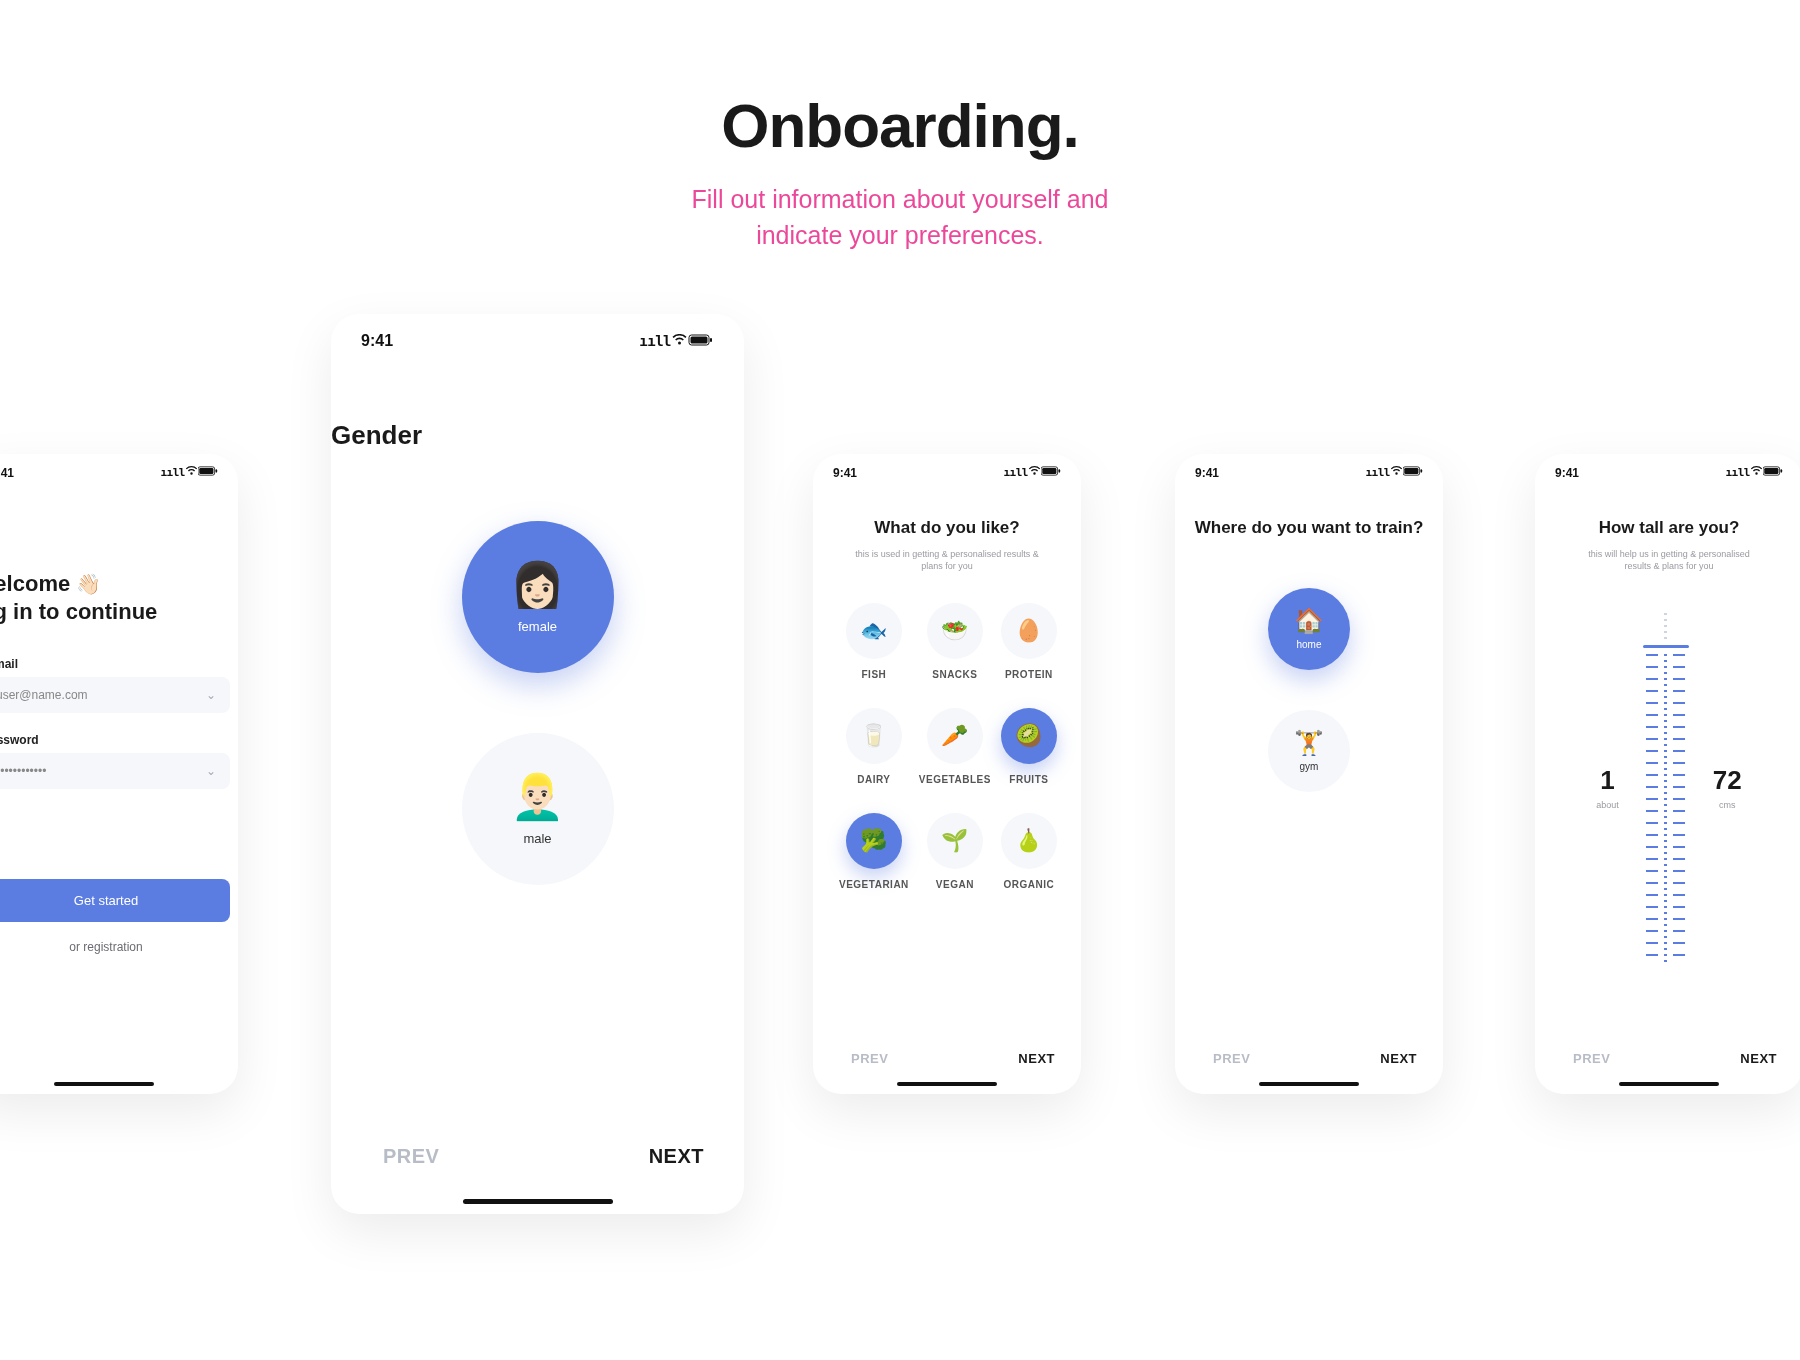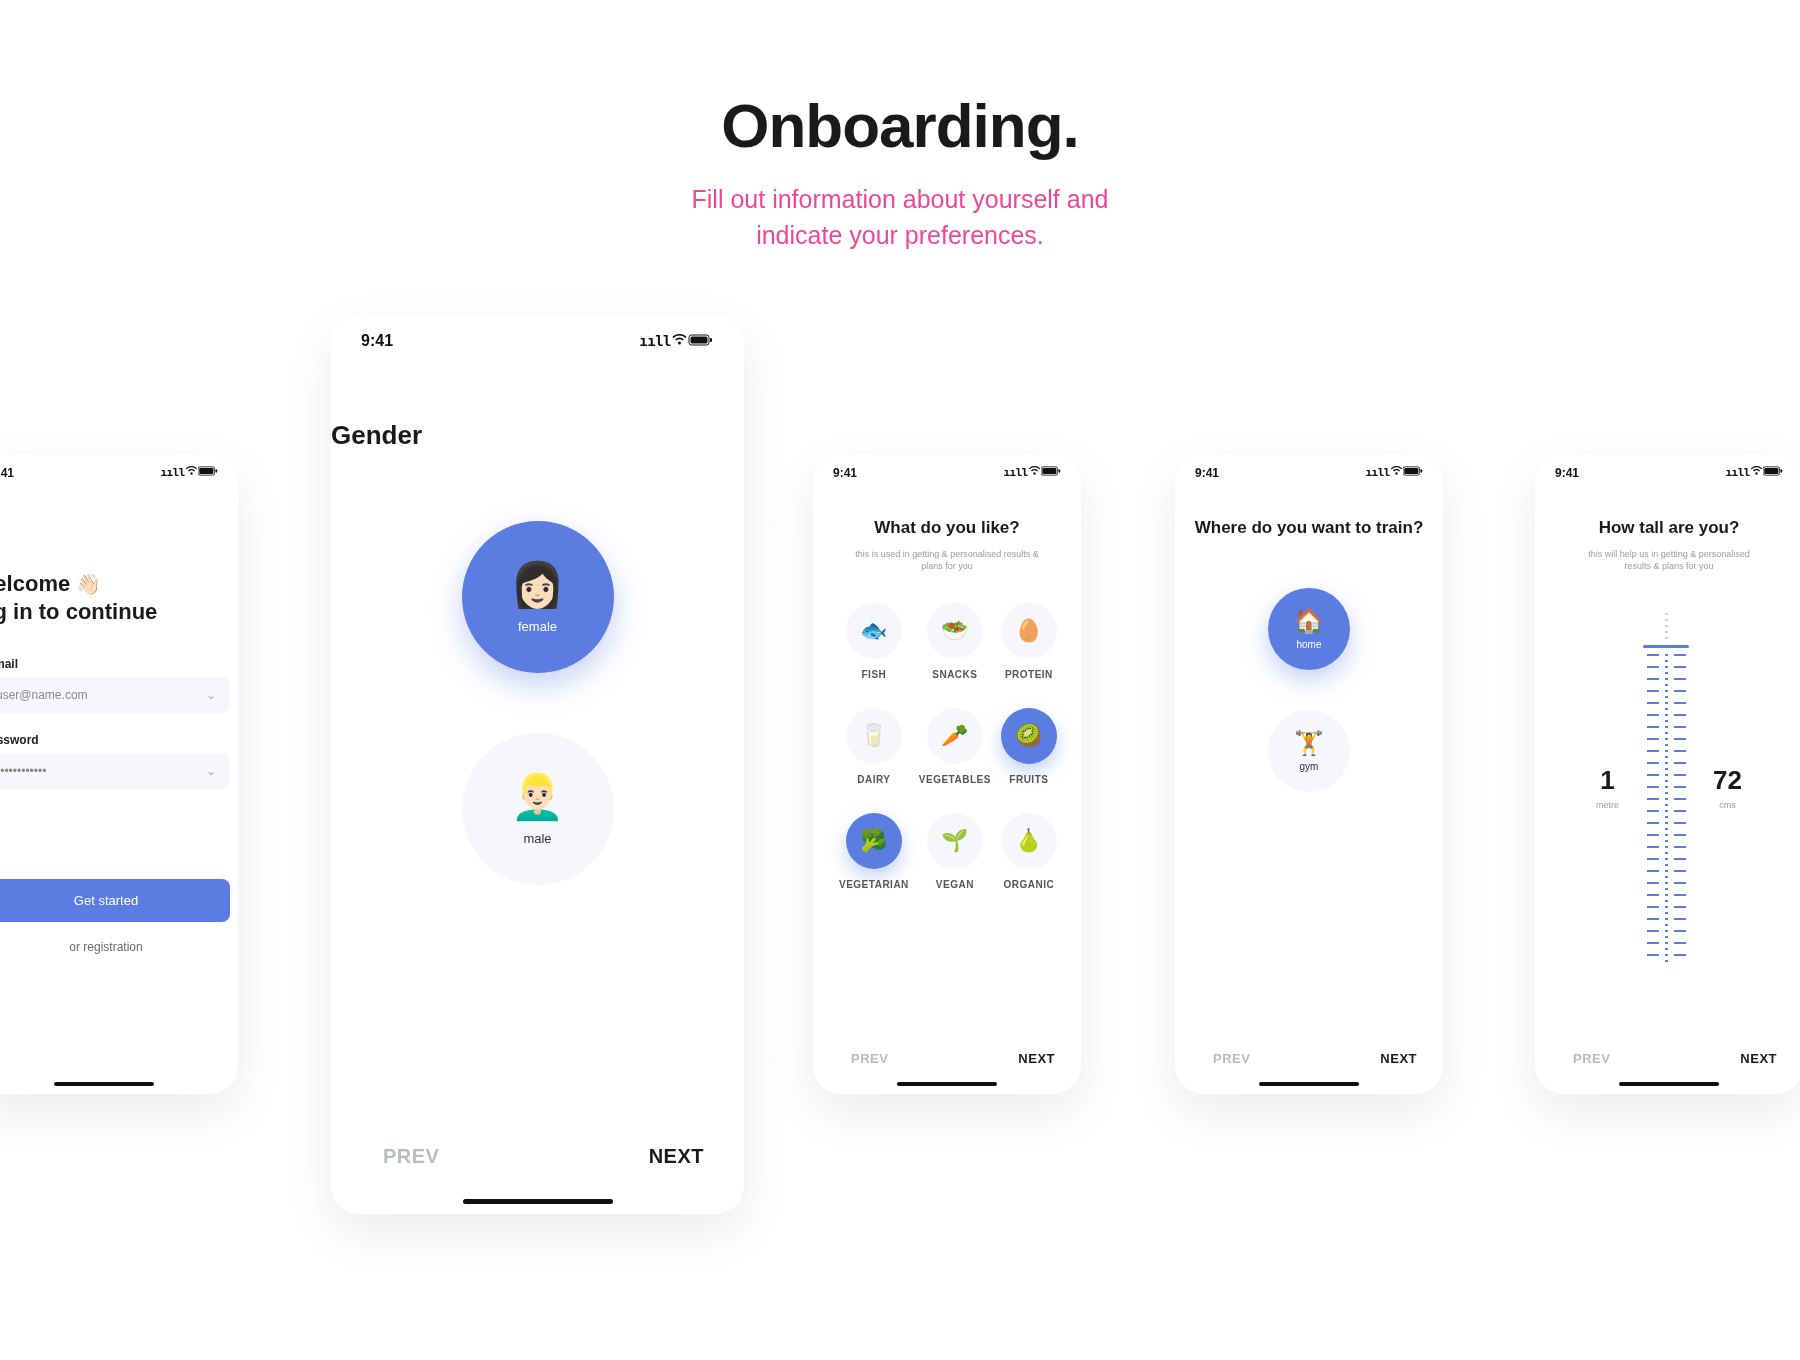--- a/index.html
+++ b/index.html
@@ -451,21 +451,21 @@
               <rect x="1.5" y="2.5" width="17" height="7" rx="1.5" fill="#111"></rect>
               <rect x="21" y="4" width="2" height="4" rx="1" fill="#111"></rect>
             </svg></span>
       </span>
     </div>
     <div class="screen-title-sm">How tall are you?</div>
     <div class="screen-subtitle-sm">this will help us in getting &amp; personalised results &amp; plans for you</div>
     <div class="height-body">
       <div class="height-unit">
         <div class="height-num">1</div>
-        <div class="height-unit-label">metre</div>
+        <div class="height-unit-label">about</div>
       </div>
       <div class="ruler">
         <div class="ruler-top-tick"></div>
         <div class="ruler-indicator"></div>
         <div class="ruler-body"></div>
       </div>
       <div class="height-unit">
         <div class="height-num">72</div>
         <div class="height-unit-label">cms</div>
       </div>

